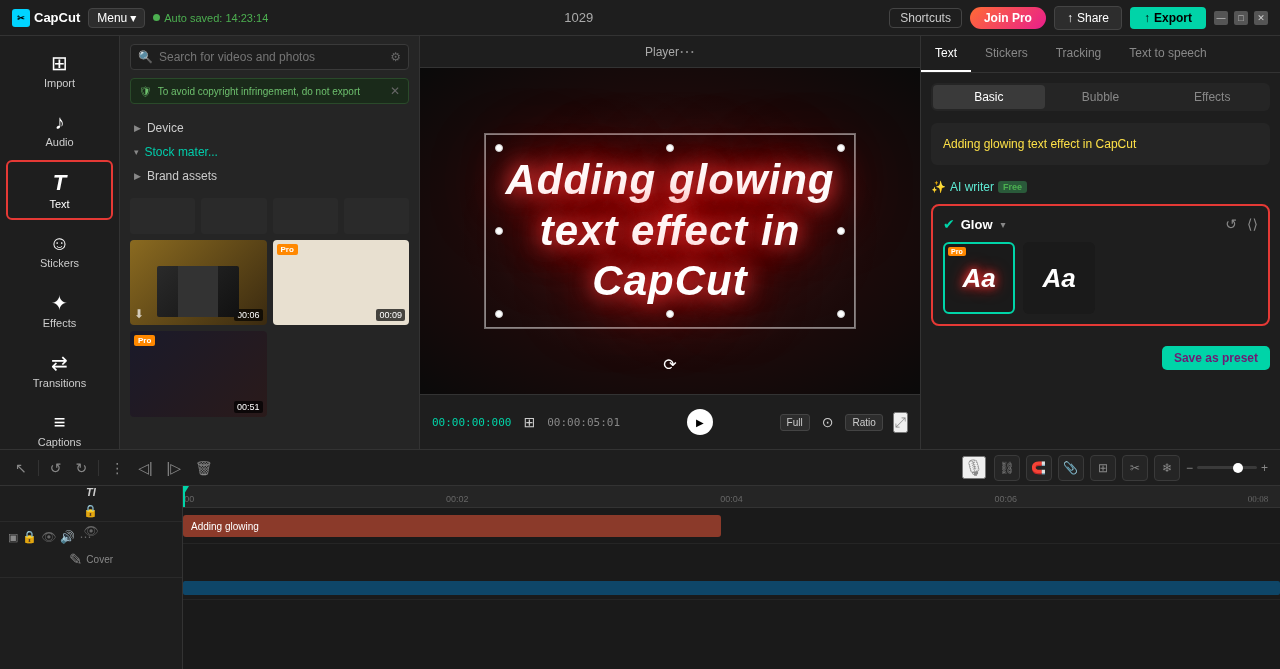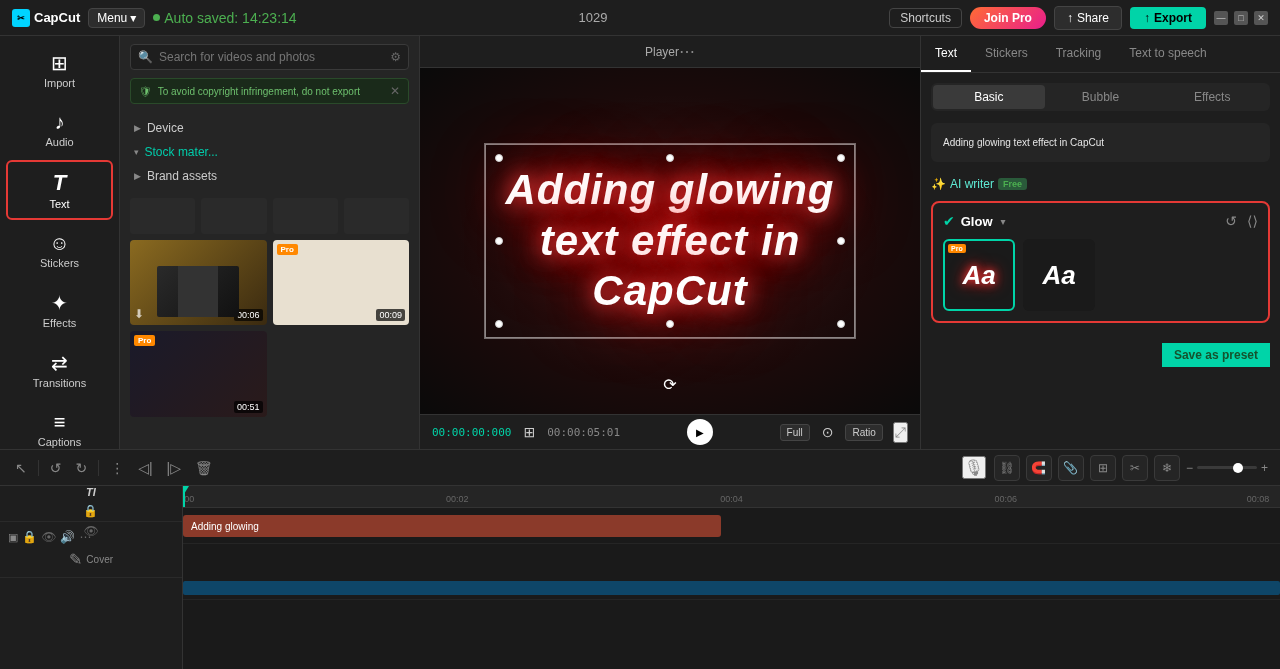--- a/index.html
+++ b/index.html
@@ -6,21 +6,21 @@
     body { width: 1280px; height: 669px; background: #1a1a1a; color: #fff; font-family: -apple-system, BlinkMacSystemFont, 'Segoe UI', sans-serif; overflow: hidden; display: flex; flex-direction: column; }
 
     
     .topbar { height: 36px; background: #1e1e1e; display: flex; align-items: center; justify-content: space-between; padding: 0 12px; border-bottom: 1px solid #333; flex-shrink: 0; }
     .topbar-left { display: flex; align-items: center; gap: 8px; }
     .topbar-center { display: flex; align-items: center; gap: 8px; }
     .topbar-right { display: flex; align-items: center; gap: 8px; }
     .capcut-logo { display: flex; align-items: center; gap: 4px; font-size: 13px; font-weight: 600; color: #fff; }
     .logo-icon { width: 18px; height: 18px; background: #00d4ff; border-radius: 3px; display: flex; align-items: center; justify-content: center; font-size: 9px; color: #000; font-weight: 900; }
     .menu-btn { background: #2d2d2d; border: 1px solid #444; border-radius: 4px; color: #fff; padding: 2px 8px; font-size: 12px; cursor: pointer; display: flex; align-items: center; gap: 3px; }
-    .auto-saved { display: flex; align-items: center; gap: 4px; font-size: 14px; color: #4caf50; text-align: right; }
+    .auto-saved { display: flex; align-items: center; gap: 4px; font-size: 11px; color: #4caf50; text-align: right; }
     .dot-green { width: 7px; height: 7px; background: #4caf50; border-radius: 50%; }
     .shortcuts-btn { background: transparent; border: 1px solid #444; border-radius: 4px; color: #ccc; padding: 2px 10px; font-size: 12px; cursor: pointer; }
     .join-pro-btn { background: linear-gradient(135deg, #ff6b35, #e91e8c); border: none; border-radius: 16px; color: #fff; padding: 4px 14px; font-size: 12px; font-weight: 600; cursor: pointer; }
     .share-btn { background: #2d2d2d; border: 1px solid #444; border-radius: 4px; color: #fff; padding: 4px 12px; font-size: 12px; cursor: pointer; display: flex; align-items: center; gap: 4px; }
     .export-btn { background: #00d4a8; border: none; border-radius: 4px; color: #000; padding: 4px 14px; font-size: 12px; font-weight: 600; cursor: pointer; display: flex; align-items: center; gap: 4px; }
     .window-controls { display: flex; gap: 6px; }
     .win-btn { width: 14px; height: 14px; border: none; background: #555; border-radius: 2px; cursor: pointer; color: #ccc; font-size: 9px; display: flex; align-items: center; justify-content: center; }
 
     
     .main { display: flex; flex: 1; overflow: hidden; }
@@ -62,59 +62,59 @@
     .glow-text { font-size: 42px; font-weight: 900; text-align: center; color: #fff; text-shadow: 0 0 20px #ff4444, 0 0 40px #ff2222, 0 0 80px #ff0000; font-style: italic; letter-spacing: 1px; padding: 20px; line-height: 1.2; border: 1px solid rgba(255,255,255,0.5); }
     .selection-handle { position: absolute; width: 8px; height: 8px; background: #fff; border: 1px solid #ccc; border-radius: 50%; }
     .sel-tl { top: 10px; left: 10px; }
     .sel-tr { top: 10px; right: 10px; }
     .sel-bl { bottom: 10px; left: 10px; }
     .sel-br { bottom: 10px; right: 10px; }
     .sel-tm { top: 10px; left: 50%; transform: translateX(-50%); }
     .sel-bm { bottom: 10px; left: 50%; transform: translateX(-50%); }
     .sel-ml { top: 50%; left: 10px; transform: translateY(-50%); }
     .sel-mr { top: 50%; right: 10px; transform: translateY(-50%); }
-    .player-controls { background: #1e1e1e; padding: 4px 12px; display: flex; align-items: center; gap: 10px; border-top: 1px solid #333; }
+    .player-controls { background: #1e1e1e; padding: 14px 12px; display: flex; align-items: center; gap: 10px; border-top: 1px solid #333; }
     .time-current { color: #00d4a8; font-size: 11px; font-family: monospace; }
     .time-total { color: #888; font-size: 11px; font-family: monospace; }
     .ctrl-btn { background: transparent; border: none; color: #ccc; cursor: pointer; font-size: 14px; padding: 2px; }
     .play-btn { width: 26px; height: 26px; border-radius: 50%; background: #fff; border: none; color: #000; cursor: pointer; display: flex; align-items: center; justify-content: center; font-size: 10px; }
     .spacer { flex: 1; }
     .view-btn { background: #2d2d2d; border: 1px solid #444; border-radius: 3px; color: #ccc; padding: 2px 6px; font-size: 10px; cursor: pointer; }
     .ratio-btn { background: #2d2d2d; border: 1px solid #444; border-radius: 3px; color: #ccc; padding: 2px 6px; font-size: 10px; cursor: pointer; text-align: center; }
     .fullscreen-btn { color: #888; cursor: pointer; font-size: 14px; }
 
     
     .right-panel { width: 360px; background: #1e1e1e; border-left: 1px solid #333; display: flex; flex-direction: column; flex-shrink: 0; }
     .right-tabs { display: flex; border-bottom: 1px solid #333; }
     .right-tab { padding: 10px 14px; font-size: 12px; color: #888; cursor: pointer; border-bottom: 2px solid transparent; white-space: nowrap; }
     .right-tab.active { color: #fff; border-bottom-color: #fff; }
     .right-content { flex: 1; padding: 10px; overflow-y: auto; }
     .sub-tabs { display: flex; background: #252525; border-radius: 6px; padding: 2px; margin-bottom: 12px; }
     .sub-tab { flex: 1; text-align: center; padding: 5px; font-size: 12px; color: #888; cursor: pointer; border-radius: 4px; }
     .sub-tab.active { background: #3a3a3a; color: #fff; }
-    .text-preview-box { background: #252525; border-radius: 6px; padding: 12px; margin-bottom: 12px; font-size: 10px; color: #e5e5e5; line-height: 1.5; }
+    .text-preview-box { background: #252525; border-radius: 6px; padding: 12px; margin-bottom: 12px; font-size: 12px; color: #fde047; line-height: 1.5; }
     .ai-writer-badge { display: inline-flex; align-items: center; gap: 4px; margin-bottom: 10px; }
     .ai-icon { font-size: 12px; }
     .ai-label { font-size: 12px; color: #5eead4; }
     .free-badge { background: #2a5a3a; color: #4caf50; font-size: 9px; padding: 1px 5px; border-radius: 3px; font-weight: 600; }
     .glow-section { border: 2px solid #e53935; border-radius: 8px; padding: 10px; margin-bottom: 12px; }
     .glow-header { display: flex; align-items: center; gap: 6px; margin-bottom: 10px; }
     .glow-check { color: #00d4a8; font-size: 14px; }
     .glow-title { font-size: 13px; color: #fff; font-weight: 600; }
     .glow-arrow { color: #888; font-size: 10px; margin-left: 2px; }
     .glow-undo { margin-left: auto; color: #888; cursor: pointer; font-size: 14px; }
     .glow-code { color: #888; cursor: pointer; font-size: 14px; margin-left: 4px; }
     .style-cards { display: flex; gap: 8px; }
     .style-card { width: 72px; height: 72px; background: #1a1a1a; border-radius: 6px; display: flex; align-items: center; justify-content: center; cursor: pointer; border: 2px solid transparent; position: relative; overflow: hidden; }
     .style-card.active { border-color: #00d4a8; }
     .style-card-pro { position: absolute; top: 3px; left: 3px; background: #ff8800; font-size: 7px; padding: 1px 3px; border-radius: 2px; color: #fff; font-weight: 700; }
     .style-card-text { font-size: 26px; font-weight: 900; color: #fff; text-shadow: 0 0 8px #ff4444, 0 0 16px #ff0000; font-style: italic; }
     .style-card-text2 { font-size: 26px; font-weight: 900; color: #fff; font-style: italic; }
     .save-preset-btn { display: flex; align-items: center; justify-content: flex-end; padding-top: 8px; }
-    .save-btn { background: #00d4a8; border: none; border-radius: 0; color: #14532d; padding: 5px 12px; font-size: 12px; font-weight: 600; cursor: pointer; }
+    .save-btn { background: #00d4a8; border: none; border-radius: 5px; color: #701a75; padding: 5px 12px; font-size: 12px; font-weight: 600; cursor: pointer; }
 
     
     .bottom-panel { height: 220px; background: #1a1a1a; border-top: 1px solid #333; display: flex; flex-direction: column; flex-shrink: 0; }
     .timeline-toolbar { height: 36px; background: #1e1e1e; display: flex; align-items: center; padding: 0 12px; gap: 8px; border-bottom: 1px solid #333; }
     .tl-btn { background: transparent; border: none; color: #888; cursor: pointer; font-size: 14px; padding: 3px; border-radius: 3px; }
     .tl-spacer { flex: 1; }
     .mic-btn { color: #888; cursor: pointer; font-size: 16px; }
     .tl-right-tools { display: flex; align-items: center; gap: 6px; }
     .tl-tool { width: 26px; height: 26px; background: #252525; border: 1px solid #3a3a3a; border-radius: 4px; display: flex; align-items: center; justify-content: center; cursor: pointer; font-size: 12px; color: #888; }
     .zoom-slider { display: flex; align-items: center; gap: 4px; }
@@ -399,21 +399,21 @@
     <div style="flex:1;overflow-x:auto;position:relative;">
 
       <div class="time-ruler">
         <div style="position:absolute;left:0;top:0;bottom:0;width:2px;background:#00d4a8;z-index:10;">
           <div style="width:0;height:0;border-left:5px solid transparent;border-right:5px solid transparent;border-top:8px solid #00d4a8;position:absolute;top:0;left:-4px;"></div>
         </div>
         <span class="time-marker" style="left:0;">00:00</span>
         <span class="time-marker" style="left:25%;">00:02</span>
         <span class="time-marker" style="left:50%;">00:04</span>
         <span class="time-marker" style="left:75%;">00:06</span>
-        <span class="time-marker" style="left:98%;">00:08</span>
+        <span class="time-marker" style="left:98%;font-family:Liberation Serif, serif;">00:08</span>
       </div>
 
       <div style="position:relative;height:calc(100% - 22px);">
 
         <div style="height:36px;position:relative;border-bottom:1px solid #252525;">
           <div style="position:absolute;left:0;width:49%;height:22px;top:7px;background:#8b3a2a;border-radius:3px;display:flex;align-items:center;padding:0 8px;font-size:10px;color:#fff;overflow:hidden;white-space:nowrap;cursor:pointer;">
             <span>Adding glowing</span>
           </div>
         </div>
 

